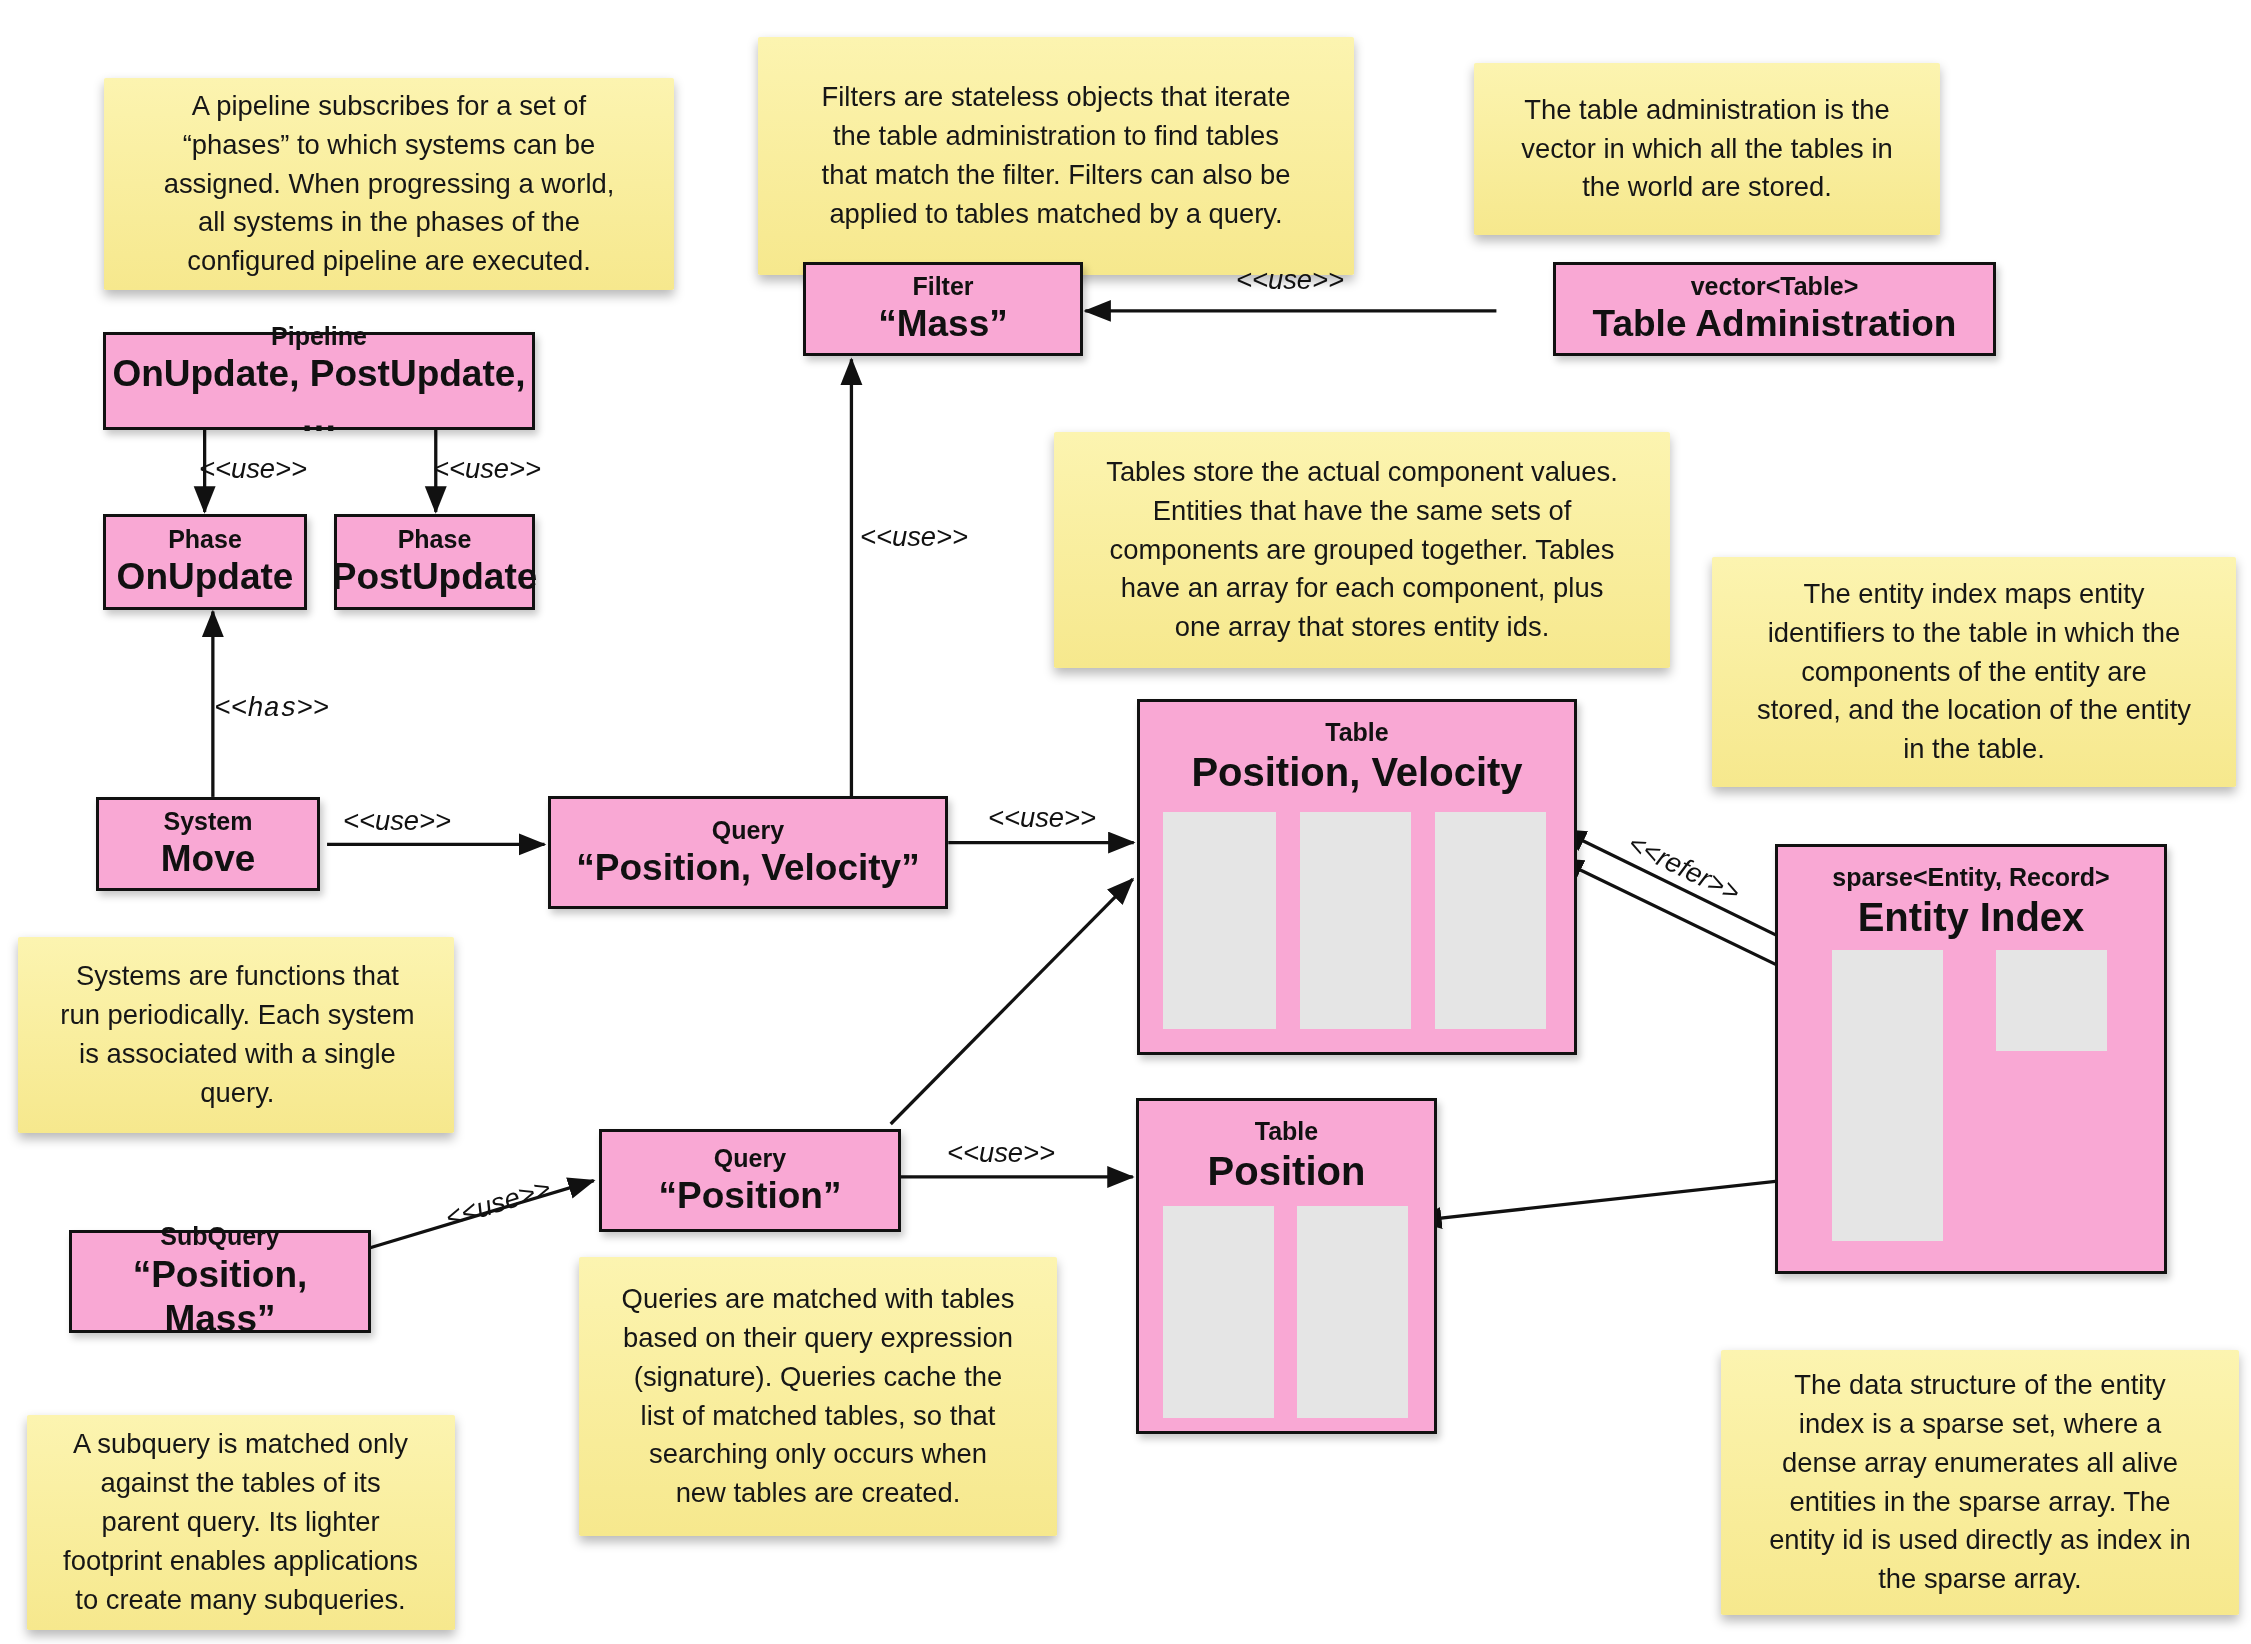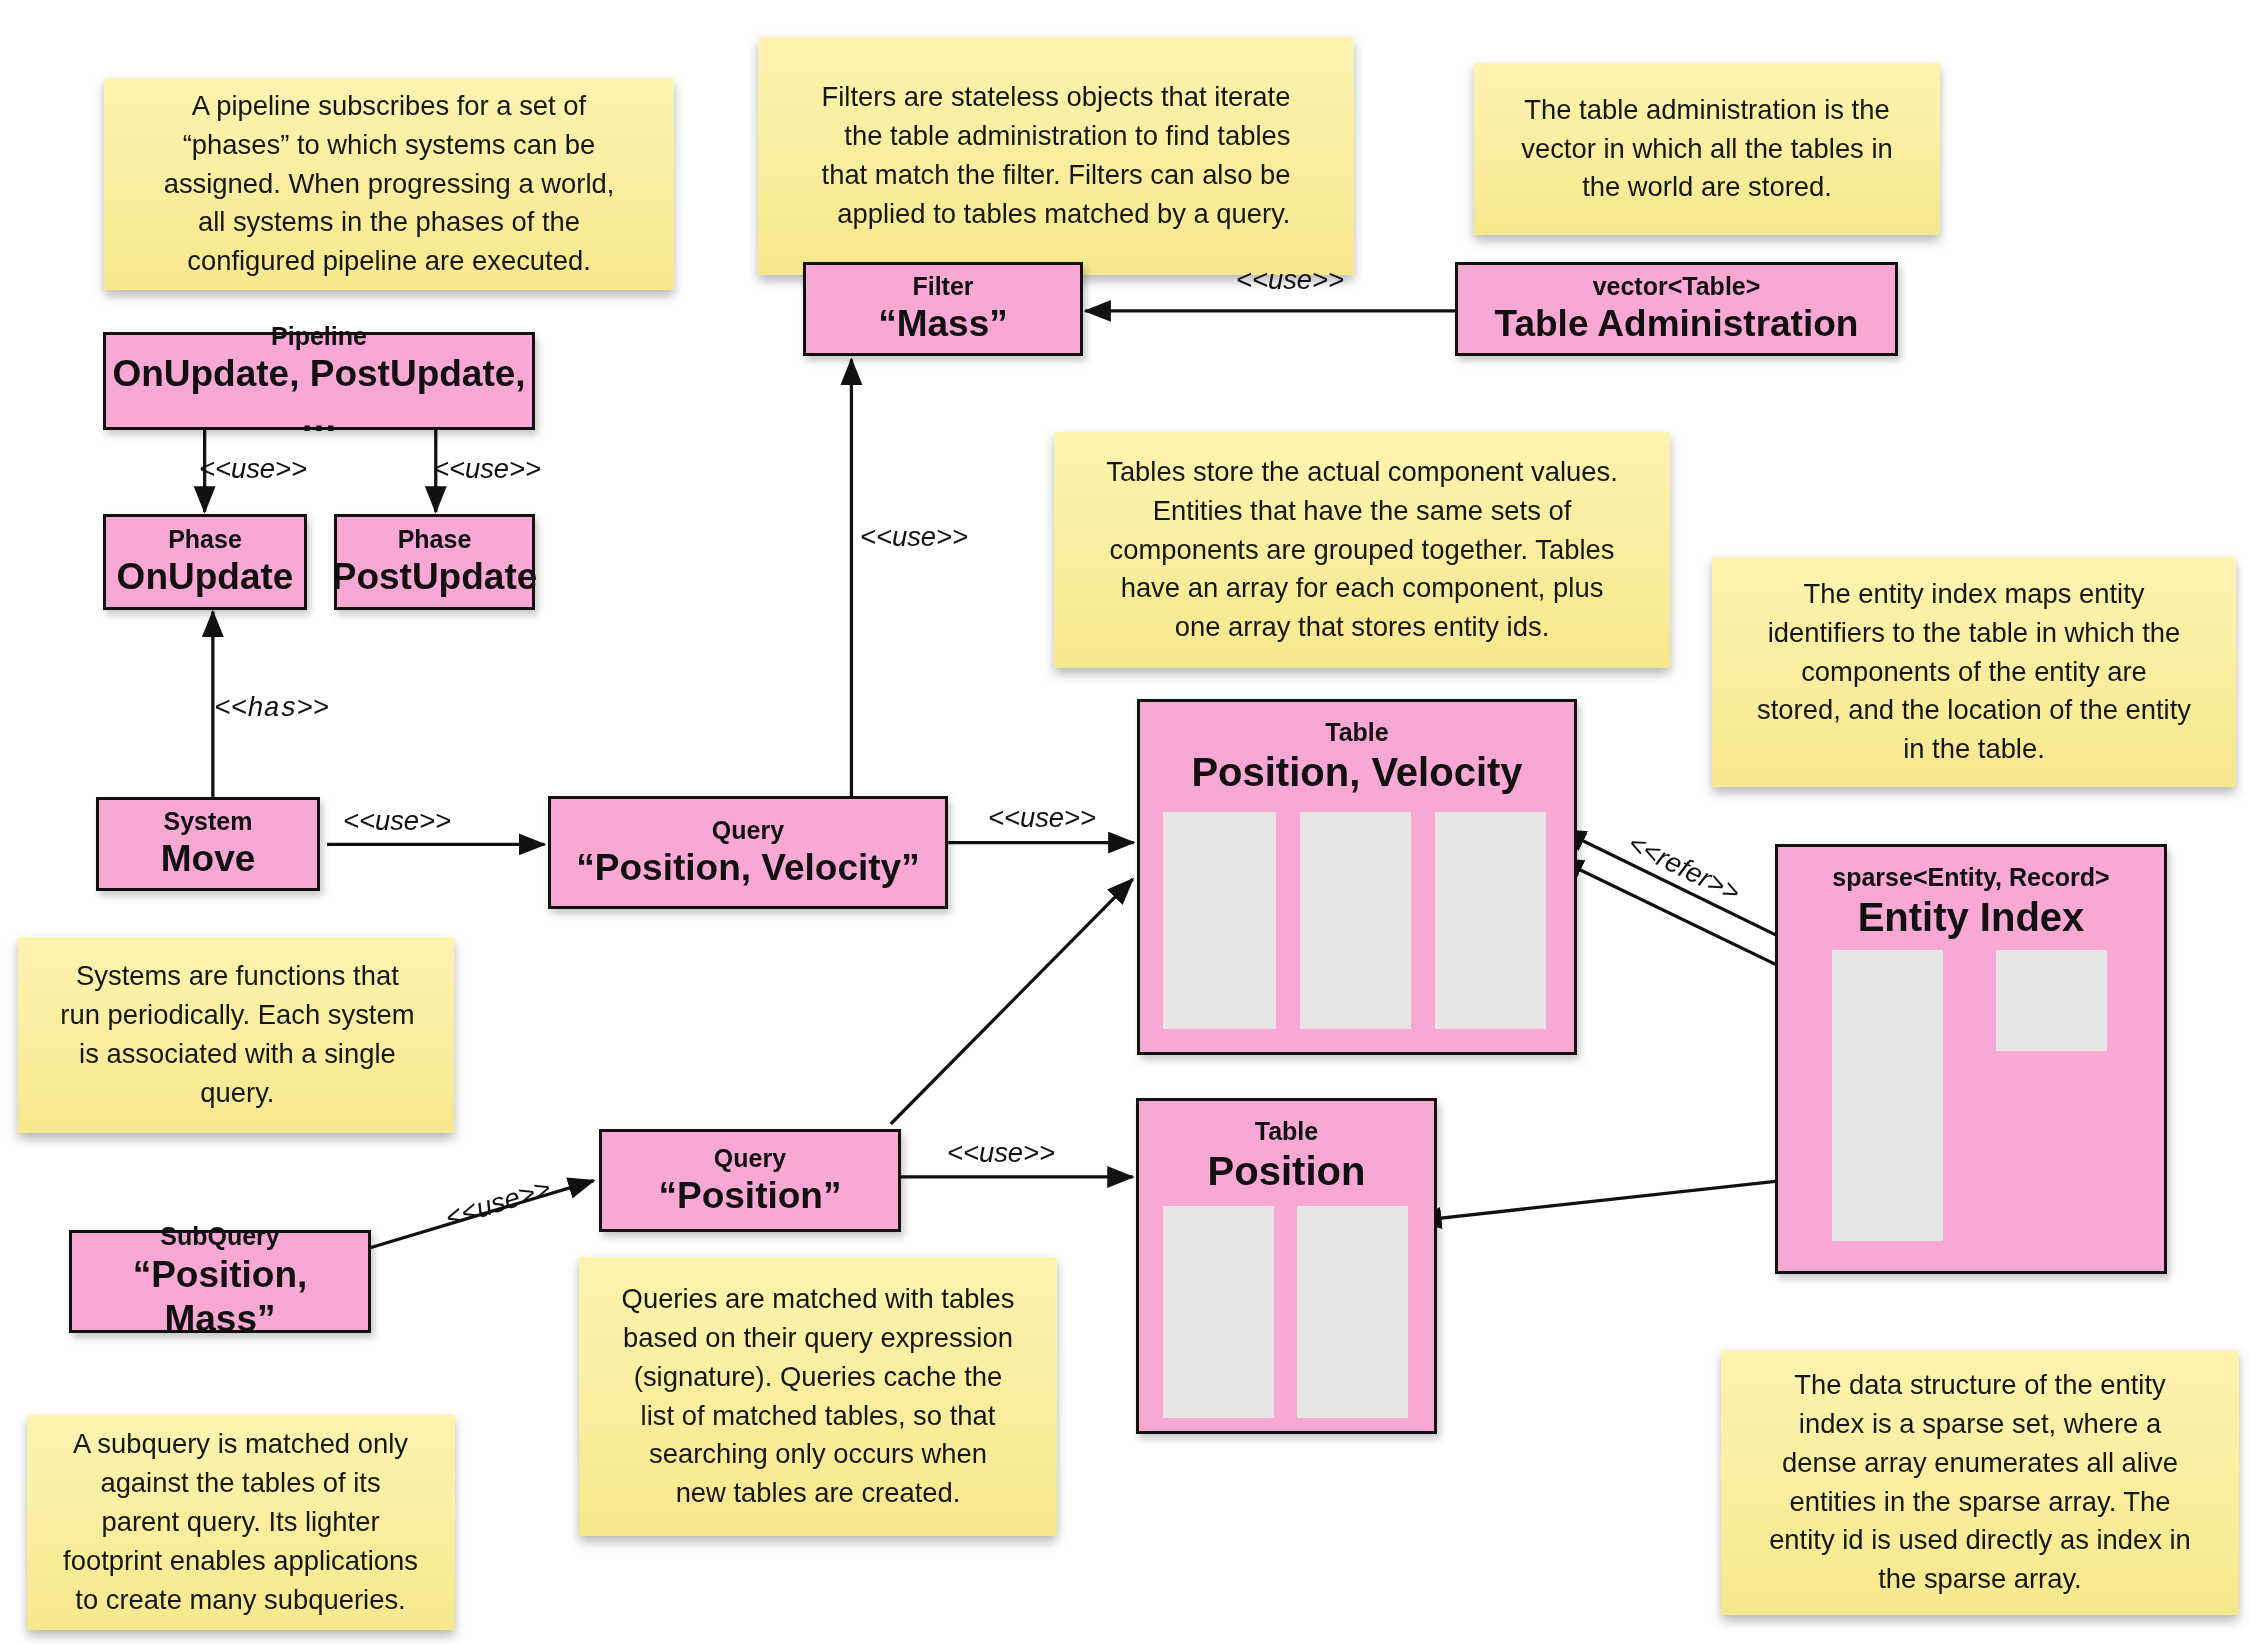--- a/index.html
+++ b/index.html
@@ -67,21 +67,21 @@
       <line x1="2185" y1="1085" x2="2137" y2="1085" marker-end="url(#arr)"></line>
       <line x1="2187" y1="1112" x2="2126" y2="1258" marker-end="url(#arr)"></line>
     </g>
   </svg>
 
   <div class="note" style="left:104px;top:78px;width:570px;height:212px;">A pipeline subscribes for a set of
 “phases” to which systems can be
 assigned. When progressing a world,
 all systems in the phases of the
 configured pipeline are executed.</div>
-  <div class="note" style="left:758px;top:37px;width:596px;height:238px;text-align:right;">Filters are stateless objects that iterate
+  <div class="note" style="left:758px;top:37px;width:596px;height:238px;">Filters are stateless objects that iterate
 the table administration to find tables
 that match the filter. Filters can also be
 applied to tables matched by a query.</div>
   <div class="note" style="left:1474px;top:63px;width:466px;height:172px;">The table administration is the
 vector in which all the tables in
 the world are stored.</div>
   <div class="note" style="left:1054px;top:432px;width:616px;height:236px;">Tables store the actual component values.
 Entities that have the same sets of
 components are grouped together. Tables
 have an array for each component, plus
@@ -116,21 +116,21 @@
   <div class="node" style="left:103px;top:332px;width:432px;height:98px;">
     <div class="node-type">Pipeline</div>
     <div class="node-name">OnUpdate, PostUpdate, …</div>
   </div>
 
   <div class="node" style="left:803px;top:262px;width:280px;height:94px;">
     <div class="node-type">Filter</div>
     <div class="node-name">“Mass”</div>
   </div>
 
-  <div class="node" style="left:1455px;top:262px;width:443px;height:94px;">
+  <div class="node" style="left:1553px;top:262px;width:443px;height:94px;">
     <div class="node-type">vector&lt;Table&gt;</div>
     <div class="node-name">Table Administration</div>
   </div>
 
   <div class="node" style="left:103px;top:514px;width:204px;height:96px;">
     <div class="node-type">Phase</div>
     <div class="node-name">OnUpdate</div>
   </div>
 
   <div class="node" style="left:334px;top:514px;width:201px;height:96px;">

